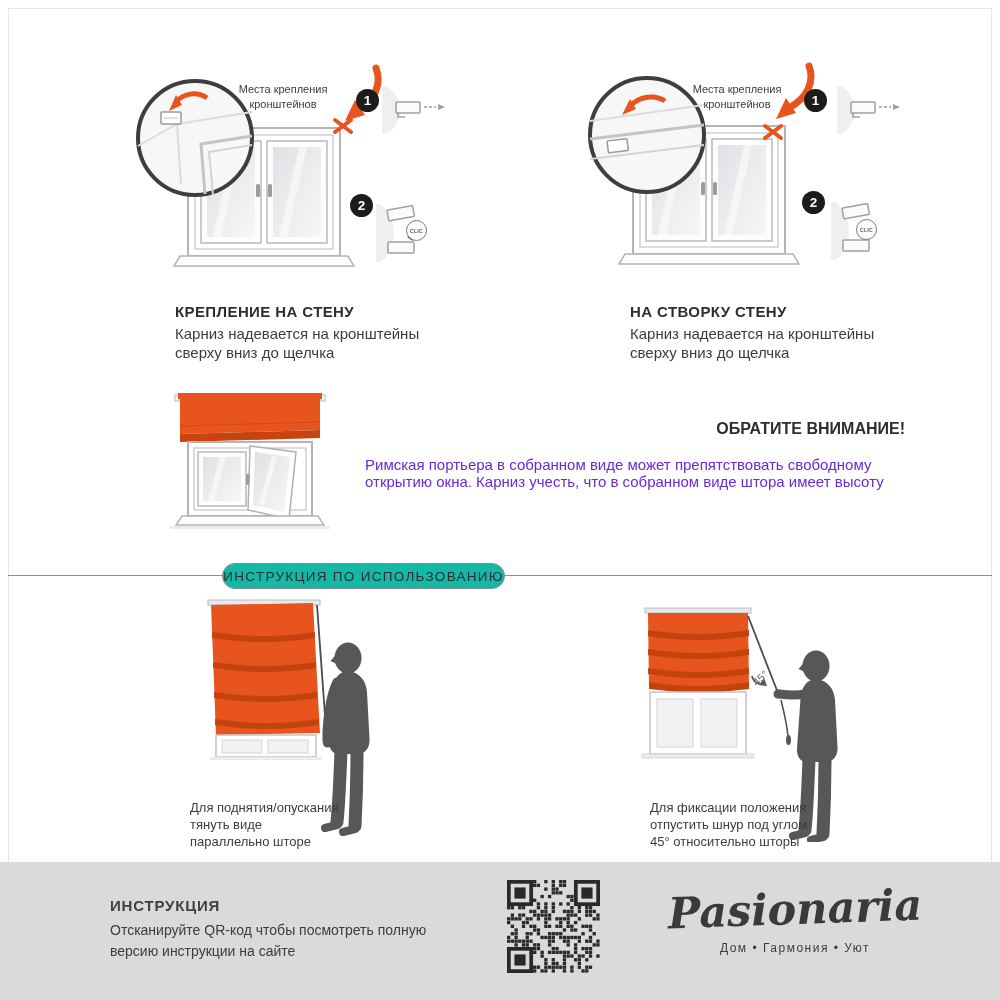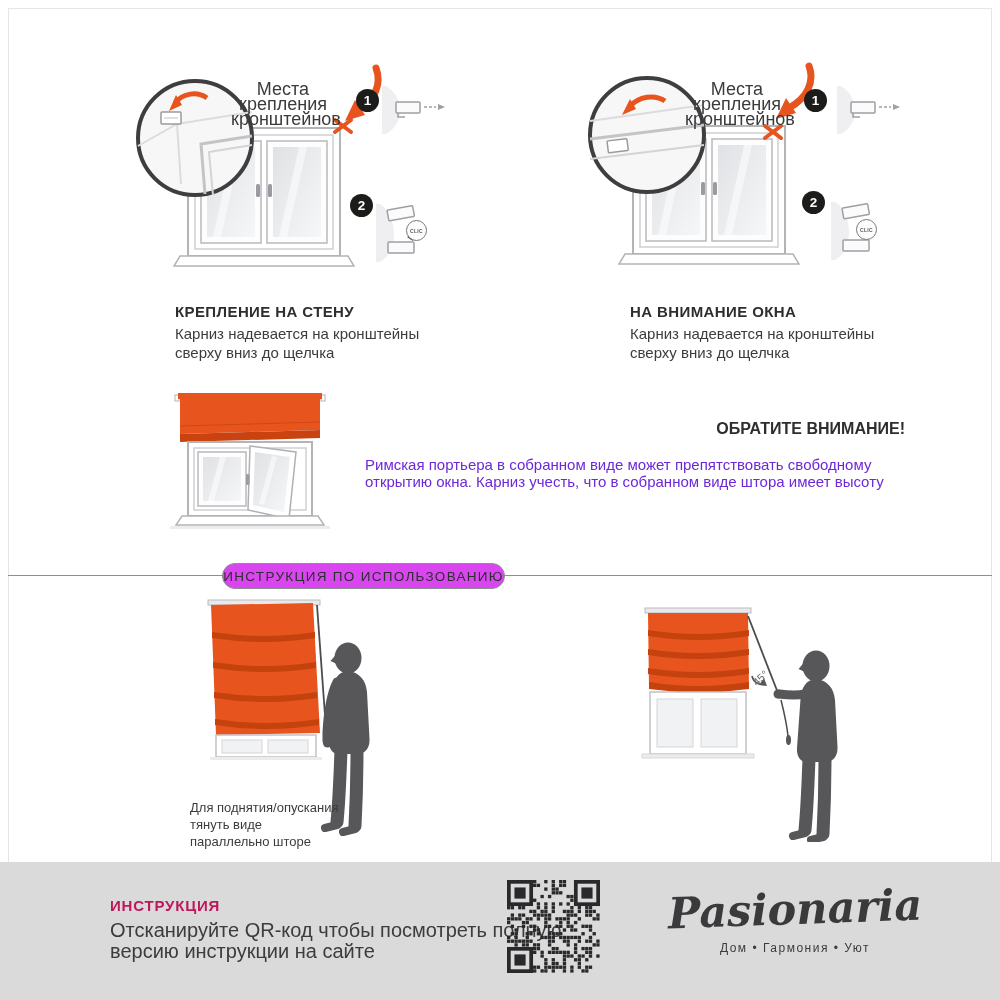--- a/index.html
+++ b/index.html
@@ -1,37 +1,37 @@
 <!DOCTYPE html>
 <html><head>
 <meta charset="utf-8">
 <style>
   html,body{margin:0;padding:0;}
   .page{position:relative;width:1000px;height:1000px;background:#ffffff;overflow:hidden;
         font-family:"Liberation Sans", sans-serif;color:#3c3c3e;}
   .abs{position:absolute;}
   .page-border{position:absolute;left:8px;top:8px;right:8px;bottom:8px;border:1px solid #e6e6e6;pointer-events:none;}
-  .bracket-label{width:104px;text-align:center;font-size:18px;line-height:15px;color:#3b3b3d;}
+  .bracket-label{width:104px;text-align:center;font-size:11px;line-height:15px;color:#3b3b3d;}
   .badge{width:23px;height:23px;border-radius:50%;background:#1c1c1a;color:#fff;font-size:13.5px;font-weight:bold;
          display:flex;align-items:center;justify-content:center;}
   .clic{width:19px;height:19px;border:1px solid #77777b;border-radius:50%;background:#fdfdfd;color:#57575a;
         font-size:5px;letter-spacing:.3px;display:flex;align-items:center;justify-content:center;font-weight:bold;}
   .sec-title{font-size:15px;font-weight:bold;letter-spacing:.4px;color:#2e2e30;}
   .sec-body{font-size:15px;line-height:19px;color:#3c3c3e;}
   .att-title{width:540px;text-align:right;font-size:16px;font-weight:bold;color:#2e2e30;}
   .att-body{font-size:15px;line-height:17px;color:#6d28d9;}
   .divider-line{position:absolute;left:8px;right:8px;top:575px;border-top:1.5px solid #8e8e92;}
   .pill{position:absolute;left:222px;top:563px;width:281px;height:24px;border:1.5px solid #8e8e92;border-radius:14px;
-        background:#d946ef;display:flex;align-items:center;justify-content:center;font-size:13.5px;letter-spacing:1.3px;
+        background:#14b8a6;display:flex;align-items:center;justify-content:center;font-size:13.5px;letter-spacing:1.3px;
         color:#2f2f31;z-index:2;}
   .caption{font-size:13px;line-height:17px;color:#3c3c3e;}
   .angle{font-size:11px;color:#6a6a6e;transform:rotate(-42deg);}
   .footer-band{position:absolute;left:0;top:862px;width:1000px;height:138px;background:#dadada;}
-  .footer-title{font-size:15px;font-weight:bold;letter-spacing:.8px;color:#be185d;}
-  .footer-body{font-size:20px;line-height:21px;color:#3c3c3e;}
+  .footer-title{font-size:15px;font-weight:bold;letter-spacing:.8px;color:#404040;}
+  .footer-body{font-size:14px;line-height:21px;color:#3c3c3e;}
   .brand{width:270px;text-align:center;font-family:"DejaVu Serif", serif;font-style:italic;font-weight:bold;
          font-size:43px;color:#3a3a3c;transform:rotate(-2deg);}
   .tagline{width:270px;text-align:center;font-size:12px;letter-spacing:1.5px;color:#3c3c3e;}
 </style>
 </head>
 <body>
 
 <div class="page">
   <div class="page-border"></div>
 
@@ -162,21 +162,21 @@
   <div class="abs bracket-label" style="left:685px;top:82px;">Места крепления кронштейнов</div>
   <div class="abs badge" style="left:804px;top:89px;">1</div>
   <div class="abs badge" style="left:802px;top:191px;">2</div>
   <div class="abs clic" style="left:856px;top:219px;">CLIC</div>
 
   <div class="abs sec-title" style="left:175px;top:303px;text-align:center;">КРЕПЛЕНИЕ НА СТЕНУ</div>
   <div class="abs sec-body" style="left:175px;top:324px;">
     <div>Карниз надевается на кронштейны</div>
     <div>сверху вниз до щелчка</div>
   </div>
-  <div class="abs sec-title" style="left:630px;top:303px;">НА ВНИМАНИЕ ОКНА</div>
+  <div class="abs sec-title" style="left:630px;top:303px;">НА СТВОРКУ СТЕНУ</div>
   <div class="abs sec-body" style="left:630px;top:324px;">
     <div>Карниз надевается на кронштейны</div>
     <div>сверху вниз до щелчка</div>
   </div>
 
   <svg class="abs" style="left:150px;top:386px;" width="200" height="155" viewBox="0 0 200 155">
     <defs>
       <linearGradient id="gM" x1="0" y1="0" x2="1" y2="1">
         <stop offset="0" stop-color="#dfe1e4"></stop>
           <stop offset="1" stop-color="#f6f7f8"></stop>
@@ -264,20 +264,25 @@
       <path d="M24,29 C35,30 42,38 43,50 L45.5,97 C46,106 41,112 33,112 L15,112 C8,112 4.5,106 5,98 L8.5,49 C9.5,37 14,30 24,29 Z"></path>
       <path d="M13,44 C4,46 -5,45 -13,44" stroke="#57575A" stroke-width="9" fill="none" stroke-linecap="round"></path>
       <circle cx="-14" cy="44" r="4.5"></circle>
       <path d="M17,108 C16,136 15,160 13,180" stroke="#57575A" stroke-width="13" fill="none" stroke-linecap="round"></path>
       <path d="M33,108 C33,140 32,165 31,184" stroke="#57575A" stroke-width="13" fill="none" stroke-linecap="round"></path>
       <path d="M13,183 L1,186" stroke="#57575A" stroke-width="8" stroke-linecap="round"></path>
       <path d="M31,187 L19,190" stroke="#57575A" stroke-width="8" stroke-linecap="round"></path>
     </g>
   </svg>
   <div class="abs angle" style="left:752px;top:672px;">45°</div>
+  <div class="abs caption" style="left:650px;top:799px;">
+    <div>Для фиксации положения</div>
+    <div>отпустить шнур под углом</div>
+    <div>45° относительно шторы</div>
+  </div>
 
   <div class="footer-band"></div>
   <div class="abs footer-title" style="left:110px;top:897px;">ИНСТРУКЦИЯ</div>
   <div class="abs footer-body" style="left:110px;top:920px;">
     <div>Отсканируйте QR-код чтобы посмотреть полную</div>
     <div>версию инструкции на сайте</div>
   </div>
   <svg class="abs" style="left:507px;top:880px;" width="93" height="93" viewBox="0 0 93 93">
     <g>
         <rect x="26.040000000000003" y="0" width="3.3200000000000003" height="3.3200000000000003" fill="#29292b"></rect>

